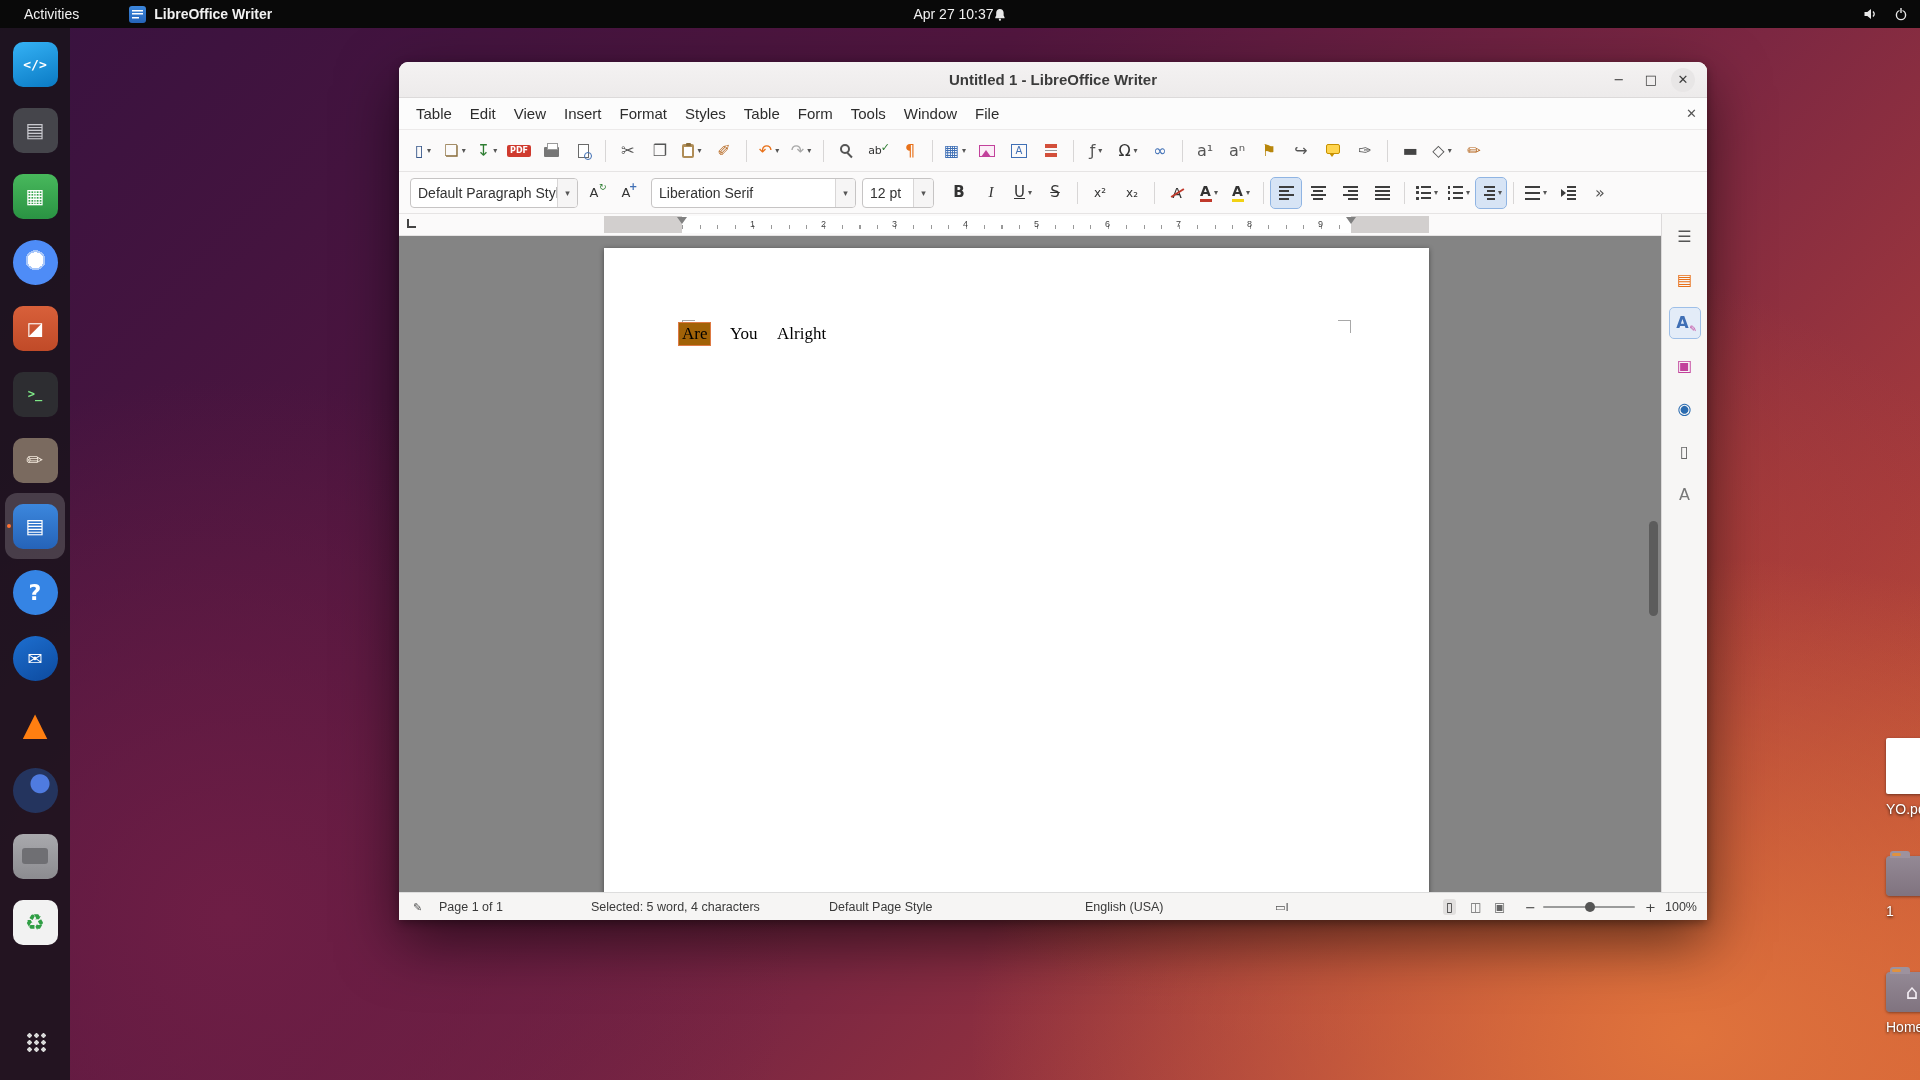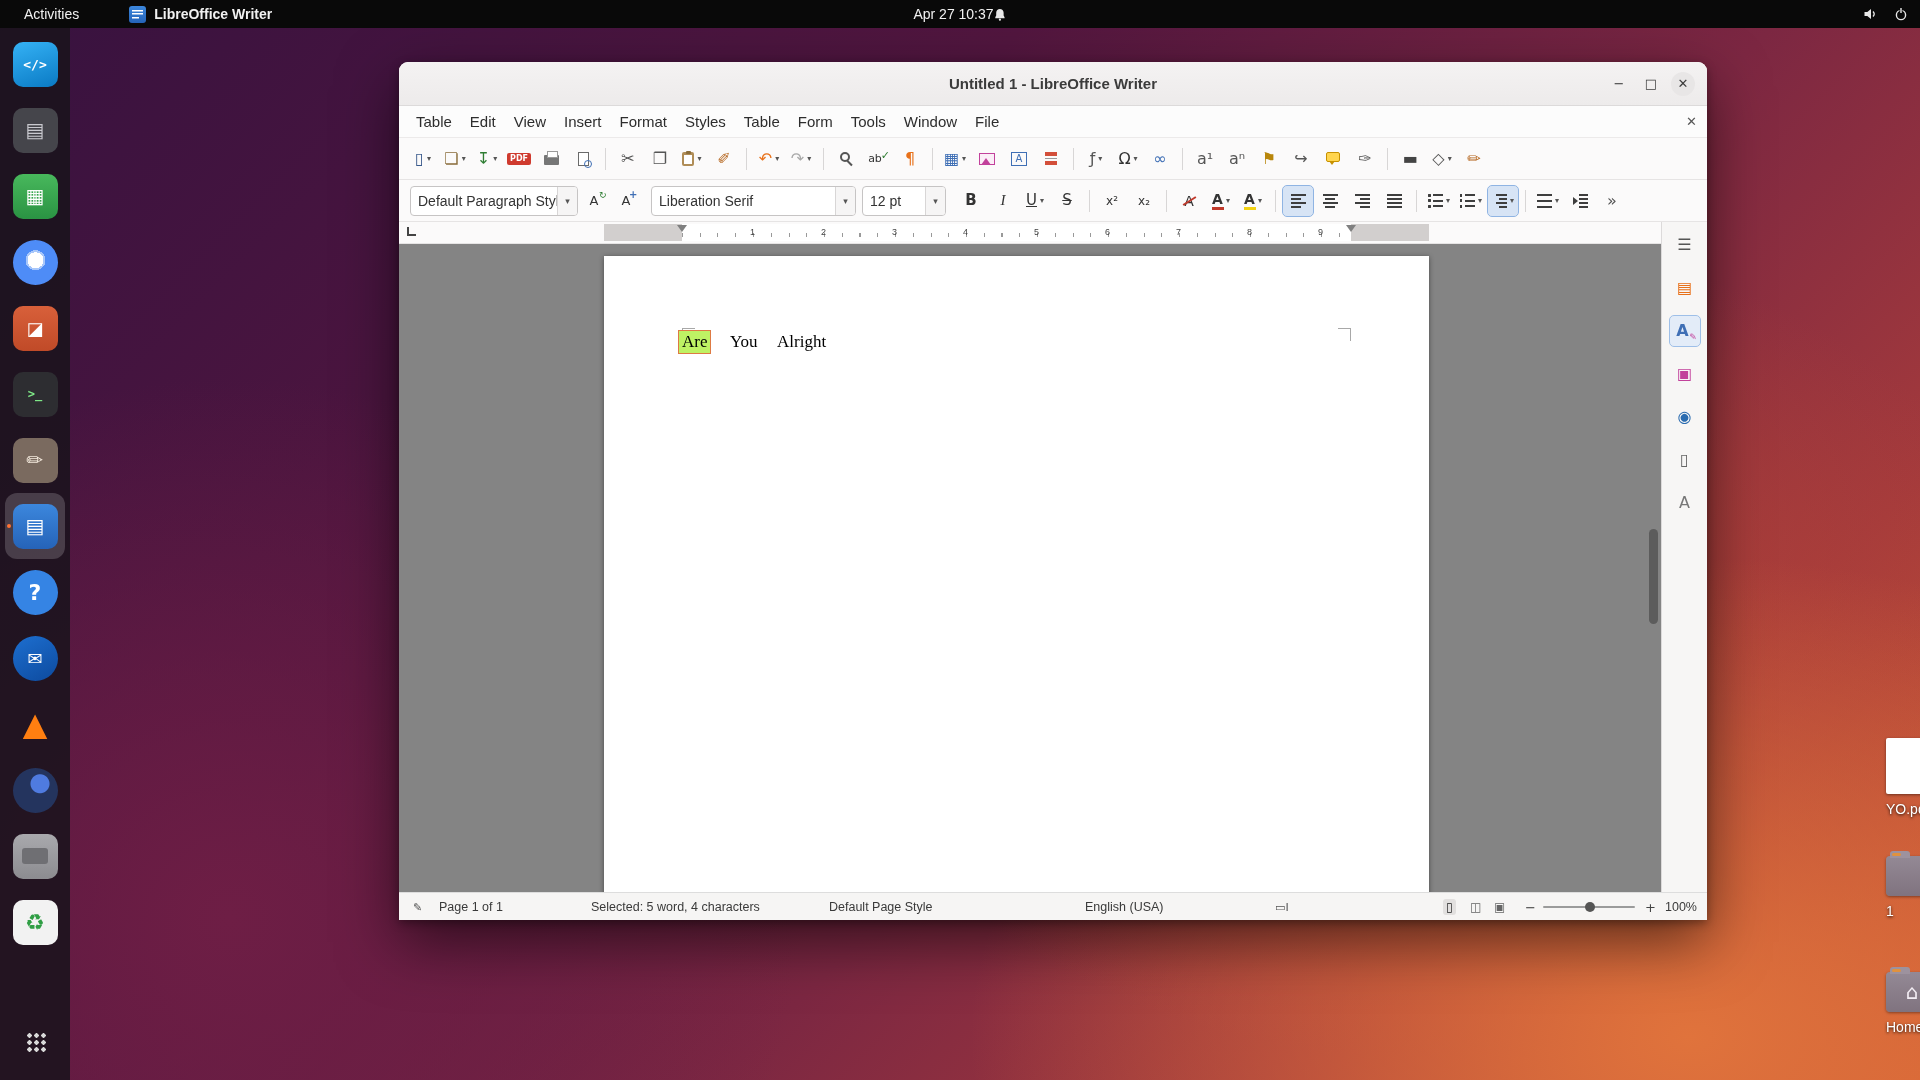--- a/index.html
+++ b/index.html
@@ -60,21 +60,21 @@
   .folder{width:52px;height:40px;background:linear-gradient(#948995,#80737f);border-radius:4px;position:relative;
     box-shadow:0 1px 3px rgba(0,0,0,.4);display:flex;align-items:center;justify-content:center}
   .folder::before{content:"";position:absolute;top:-5px;left:4px;width:20px;height:7px;background:#9d929e;border-radius:3px 3px 0 0}
   .folder::after{content:"";position:absolute;top:-3px;left:6px;width:9px;height:3px;background:#e0923f;border-radius:2px}
   .home-glyph{color:#f3edf4;font-size:20px;font-family:"DejaVu Sans",sans-serif}
   .dlabel{margin-top:7px;color:#fff;font-size:14px;text-shadow:0 1px 3px rgba(0,0,0,.9);text-align:center}
   
   .window{position:absolute;left:399px;top:62px;width:1308px;height:858px;background:#fcfcfc;
     border-radius:9px 9px 0 0;box-shadow:0 22px 60px rgba(0,0,0,.55),0 3px 10px rgba(0,0,0,.35);
     display:flex;flex-direction:column;overflow:hidden;z-index:30}
-  .titlebar{height:44px;background:linear-gradient(#f4f2f2,#edebeb);border-bottom:1px solid #dcdada;
+  .titlebar{height:36px;background:linear-gradient(#f4f2f2,#edebeb);border-bottom:1px solid #dcdada;
     display:flex;align-items:center;justify-content:center;position:relative;flex:0 0 auto}
   .title-text{font-weight:bold;font-size:15px;color:#3b3b3b}
   .win-controls{position:absolute;right:12px;top:0;bottom:0;display:flex;align-items:center;gap:8px}
   .wbtn{width:24px;height:24px;border-radius:50%;display:flex;align-items:center;justify-content:center;
     font-size:13px;color:#3d3d3d;font-family:"DejaVu Sans",sans-serif}
   .wbtn.close{background:#e8e6e6}
   .menubar{height:32px;display:flex;align-items:center;padding:0 8px;font-size:15px;color:#2d2d2d;
     background:#fcfcfc;border-bottom:1px solid #eceaea;position:relative;flex:0 0 auto}
   .menu-item{padding:4px 9px;border-radius:4px}
   .close-doc{position:absolute;right:10px;font-size:13px;color:#555;font-family:"DejaVu Sans",sans-serif}
@@ -166,21 +166,21 @@
   .imark{position:absolute;top:1px;width:0;height:0;border-left:5px solid transparent;border-right:5px solid transparent;border-top:7px solid #808080}
   
   .docarea{flex:1;background:#848484;position:relative;overflow:hidden}
   .page{position:absolute;left:205px;top:12px;width:825px;height:1067px;background:#fff;box-shadow:0 1px 5px rgba(0,0,0,.45)}
   .cm{position:absolute;width:13px;height:13px}
   .cm.tl{left:78px;top:72px;border-left:1px solid #a8a8a8;border-top:1px solid #a8a8a8}
   .cm.tr{right:78px;top:72px;border-right:1px solid #a8a8a8;border-top:1px solid #a8a8a8}
   .line1{position:absolute;left:78px;top:76px;height:24px;font-family:"Liberation Serif",serif;font-size:17px;color:#000}
   .w{position:absolute;top:0;white-space:pre}
   .w0{left:0}.w1{left:48px}.w2{left:95px}
-  .w.sel{background:#bef264;outline:1.5px solid #de7a44;padding:1px 3px;margin:-1px -3px}
+  .w.sel{background:#a16207;outline:1.5px solid #de7a44;padding:1px 3px;margin:-1px -3px}
   .vthumb{position:absolute;right:3px;top:285px;width:9px;height:95px;background:#5c5c5c;border-radius:5px}
   
   .sidebar{width:46px;background:#f7f6f5;border-left:1px solid #dcdada;display:flex;flex-direction:column;
     align-items:center;padding-top:8px;gap:13px;flex:0 0 auto}
   .sbtn{width:30px;height:30px;display:flex;align-items:center;justify-content:center;border-radius:4px;position:relative}
   .sbtn.active{background:#e3ecf8;outline:1px solid #9ebfe8}
   .i-styles .glyph{position:relative;margin-right:4px;font-weight:bold}
   .i-styles .glyph::after{content:"✎";position:absolute;right:-8px;bottom:-3px;font-size:9px;color:#c2419b}
   
   .statusbar{height:28px;background:#f6f5f4;border-top:1px solid #ddd;position:relative;flex:0 0 auto;
@@ -438,21 +438,21 @@
           <span class="glyph">A</span>
         </div>
         <div class="tbtn i-stylen">
           <span class="glyph">A</span>
         </div>
       </div>
     <div class="combo" style="width:205px;margin-left:6px">
       <span class="combo-text">Liberation Serif</span>
       <span class="combo-arrow"></span>
     </div>
-    <div class="combo" style="width:84px">
+    <div class="combo" style="width:72px">
       <span class="combo-text">12 pt</span>
       <span class="combo-arrow"></span>
     </div>
     <div id="fmt-icons" style="display:flex;align-items:center;margin-left:6px">
         <div class="tbtn fmt-b">
           <span class="glyph">B</span>
         </div>
         <div class="tbtn fmt-i">
           <span class="glyph">I</span>
         </div>

